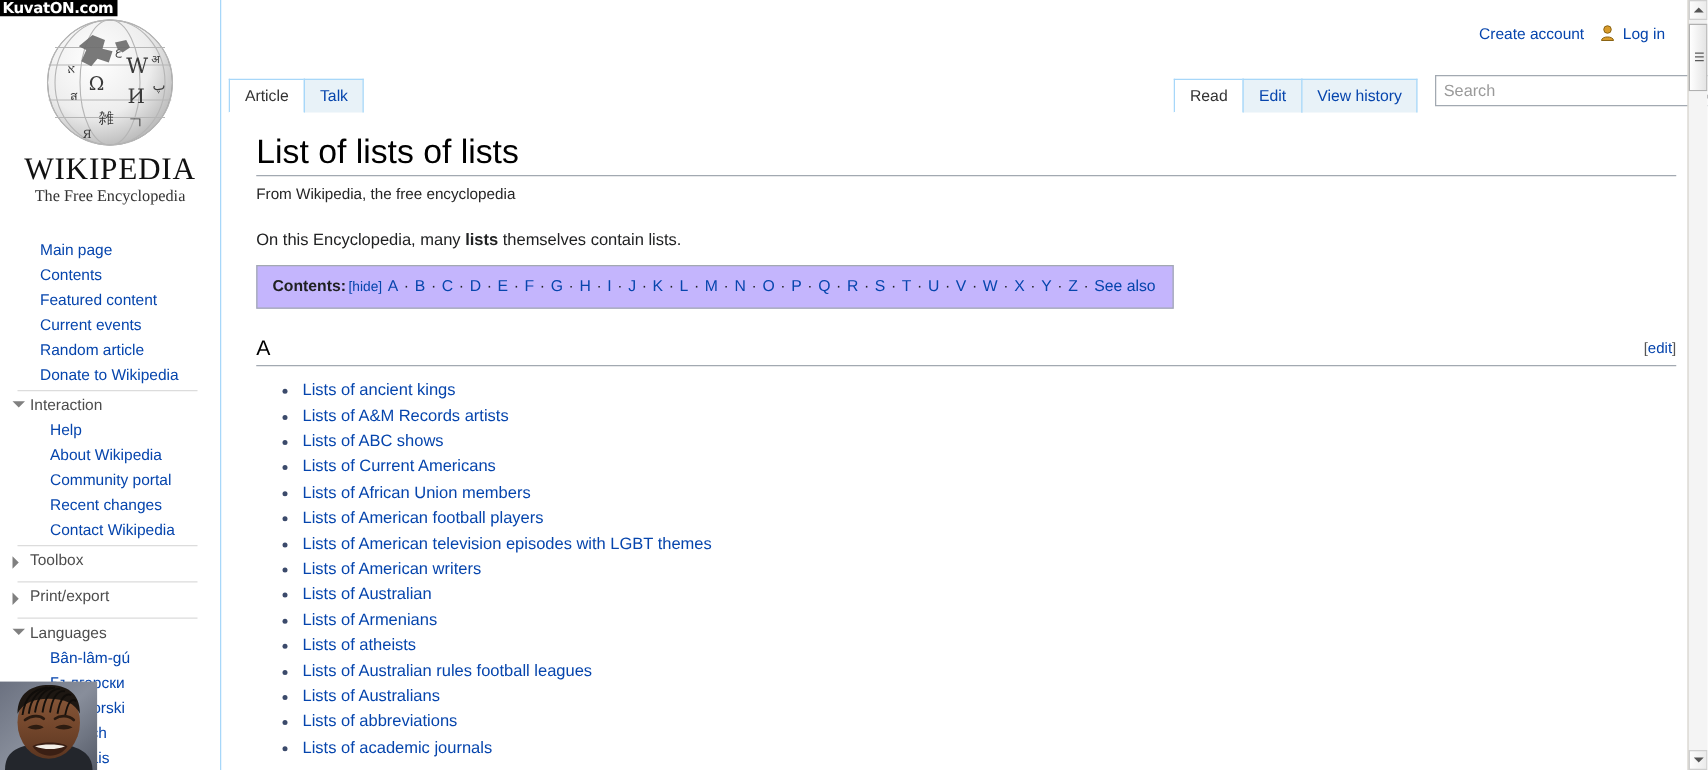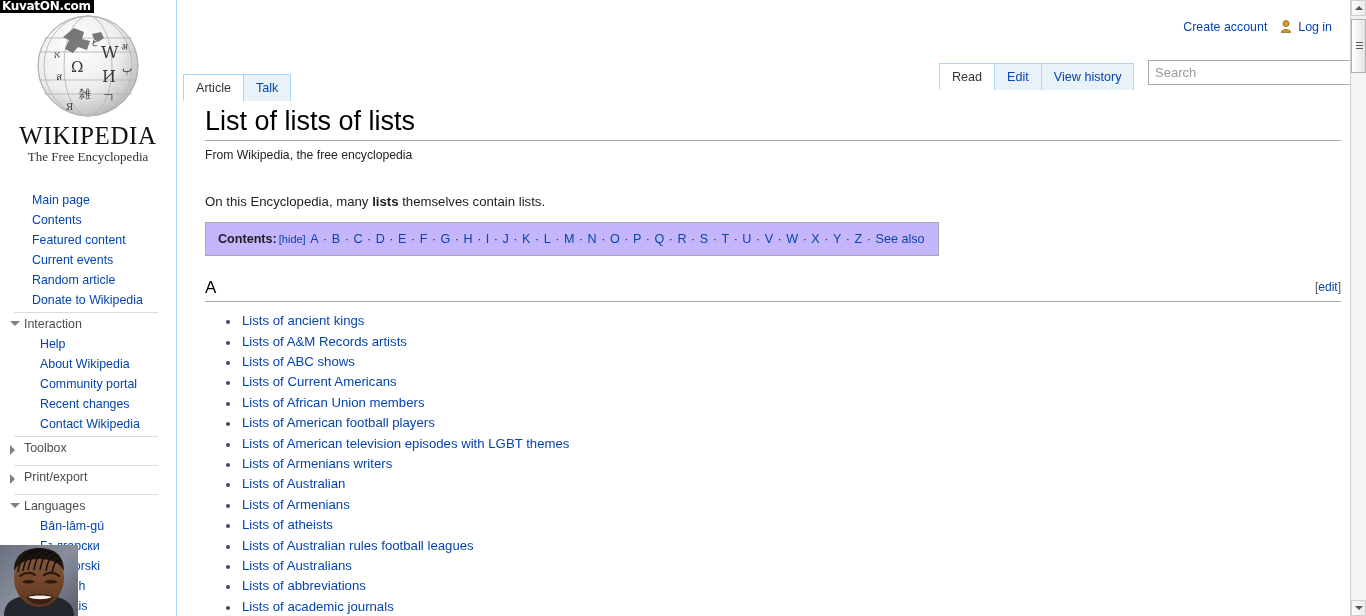--- a/index.html
+++ b/index.html
@@ -142,21 +142,21 @@
   }
   .user-icon {
     display: inline-block;
     vertical-align: -2px;
     margin: 0 3px 0 9px;
   }
 
   
   #tabs-left {
     position: absolute;
-    left: 6px; top: 74px;
+    left: 6px; top: 63px;
     height: 27px;
   }
   #tabs-right {
     position: absolute;
     left: 762px; top: 63px;
     height: 27px;
   }
   .tab {
     display: inline-block;
     float: left;
@@ -230,21 +230,21 @@
     font-family: "Liberation Sans", sans-serif;
   }
   #siteSub {
     font-size: 12.2px;
     color: #252525;
     margin-top: 7px;
   }
   #intro {
     font-size: 13.2px;
     color: #202122;
-    margin-top: 32px;
+    margin-top: 22px;
   }
   #intro b { font-weight: bold; }
 
   
   #toc {
     margin-top: 0;
     display: inline-block;
     border: 1px solid #a2a9b1;
     background: #c4b5fd;
     padding: 7px 12px;
@@ -545,21 +545,21 @@
       </div>
 
       <ul class="article-list" id="article-list">
           <li><a>Lists of ancient kings</a></li>
           <li><a>Lists of A&amp;M Records artists</a></li>
           <li><a>Lists of ABC shows</a></li>
           <li><a>Lists of Current Americans</a></li>
           <li><a>Lists of African Union members</a></li>
           <li><a>Lists of American football players</a></li>
           <li><a>Lists of American television episodes with LGBT themes</a></li>
-          <li><a>Lists of Armenians writers</a></li>
+          <li><a>Lists of American writers</a></li>
           <li><a>Lists of Australian</a></li>
           <li><a>Lists of Armenians</a></li>
           <li><a>Lists of atheists</a></li>
           <li><a>Lists of Australian rules football leagues</a></li>
           <li><a>Lists of Australians</a></li>
           <li><a>Lists of abbreviations</a></li>
           <li><a>Lists of academic journals</a></li>
         </ul>
     </div>
   </div>

